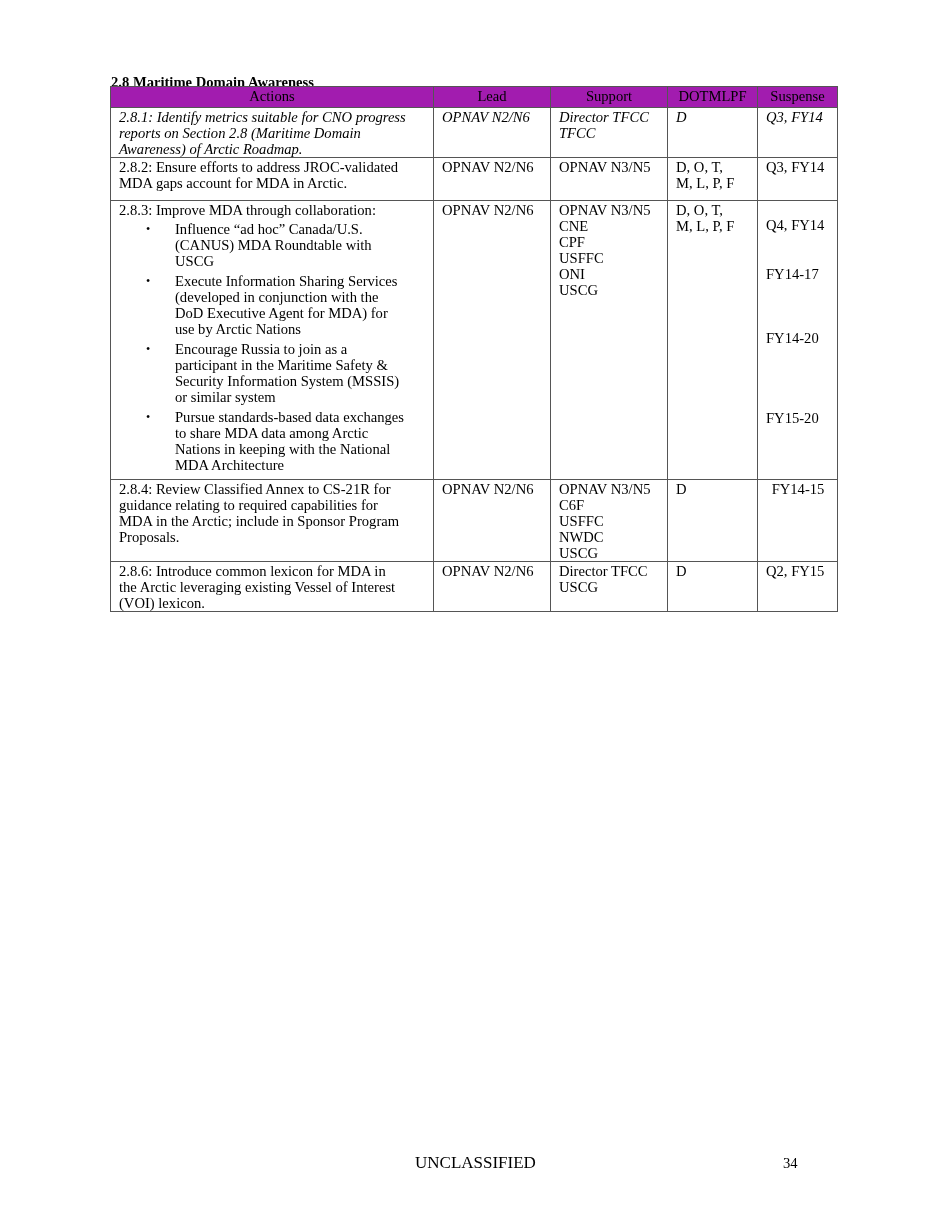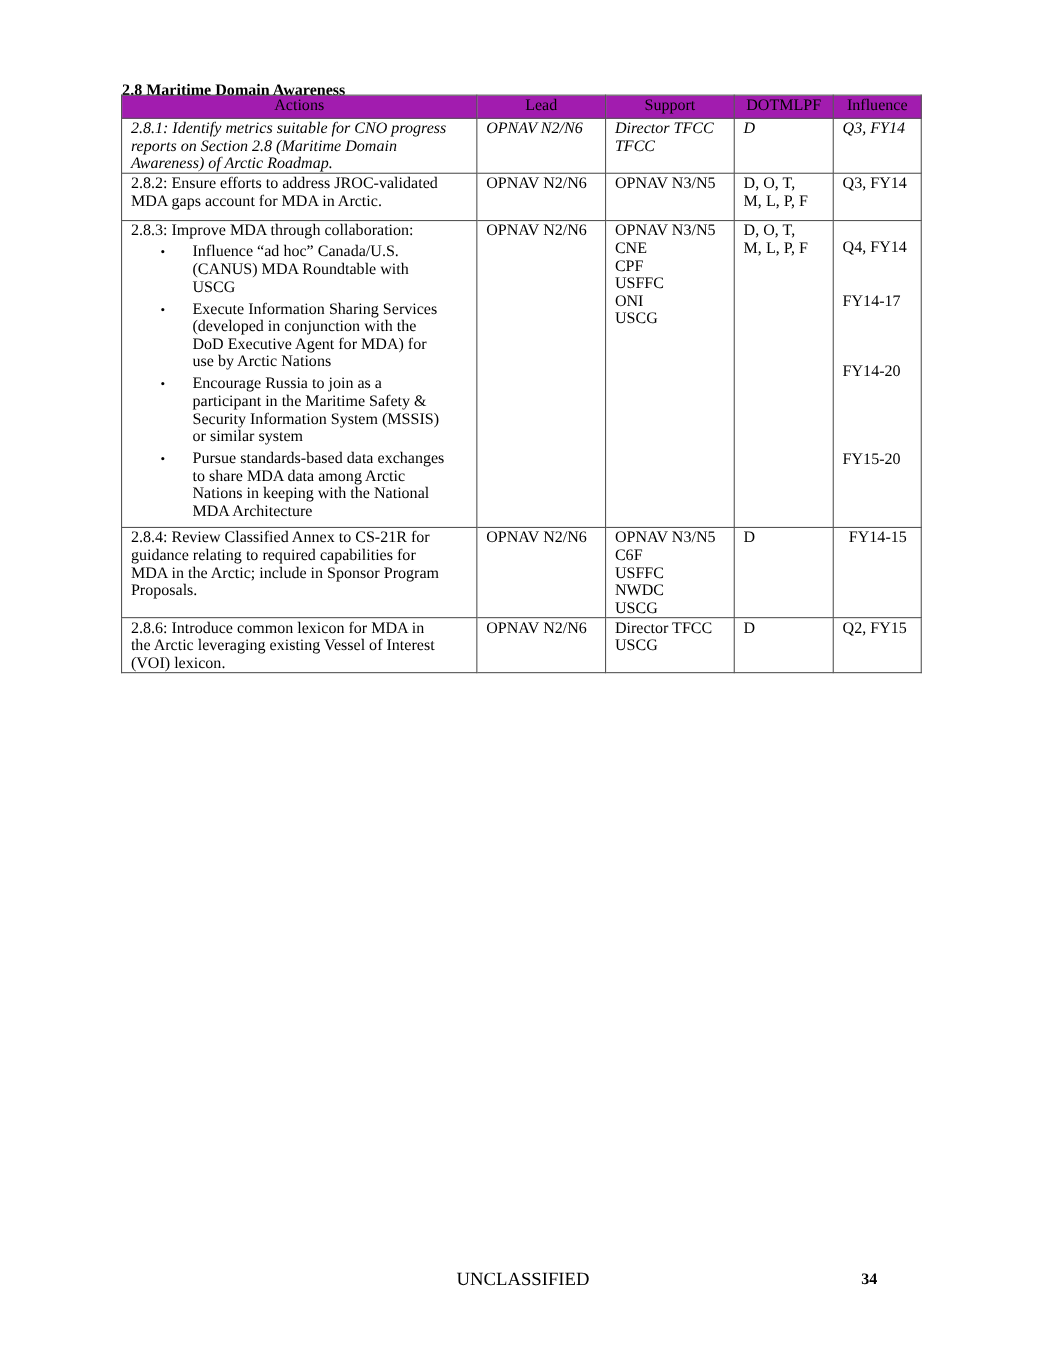--- a/index.html
+++ b/index.html
@@ -43,21 +43,21 @@
       position: absolute; left: 27px; top: 0; font-size: 12px;
     }
     td.suspense { text-align: left; }
     td.suspense.center { text-align: center; }
     .susp-stack { position: relative; height: 270px; }
     .susp-stack span { position: absolute; left: 0; white-space: nowrap; }
     .footer-class {
       position: absolute; left: 415px; top: 1155px; font-size: 17px;
     }
     .footer-page {
-      position: absolute; left: 783px; top: 1155px; font-size: 14.6px; font-weight: bold;
+      position: absolute; left: 783px; top: 1155px; font-size: 14.6px;
     }
   </style>
 </head>
 <body>
 
 <div class="section-title">2.8 Maritime Domain Awareness</div>
 
 <table class="roadmap">
   <colgroup>
     <col class="c-actions">
@@ -65,21 +65,21 @@
       <col class="c-support">
       <col class="c-dotmlpf">
       <col class="c-suspense">
   </colgroup>
   <thead>
     <tr>
       <th>Actions</th>
       <th>Lead</th>
       <th>Support</th>
       <th>DOTMLPF</th>
-      <th>Influence</th>
+      <th>Suspense</th>
     </tr>
   </thead>
   <tbody>
 
     <tr class="r1">
       <td>
         <span class="line">2.8.1: Identify metrics suitable for CNO progress</span>
         <span class="line">reports on Section 2.8 (Maritime Domain</span>
         <span class="line">Awareness) of Arctic Roadmap.</span>
       </td>

